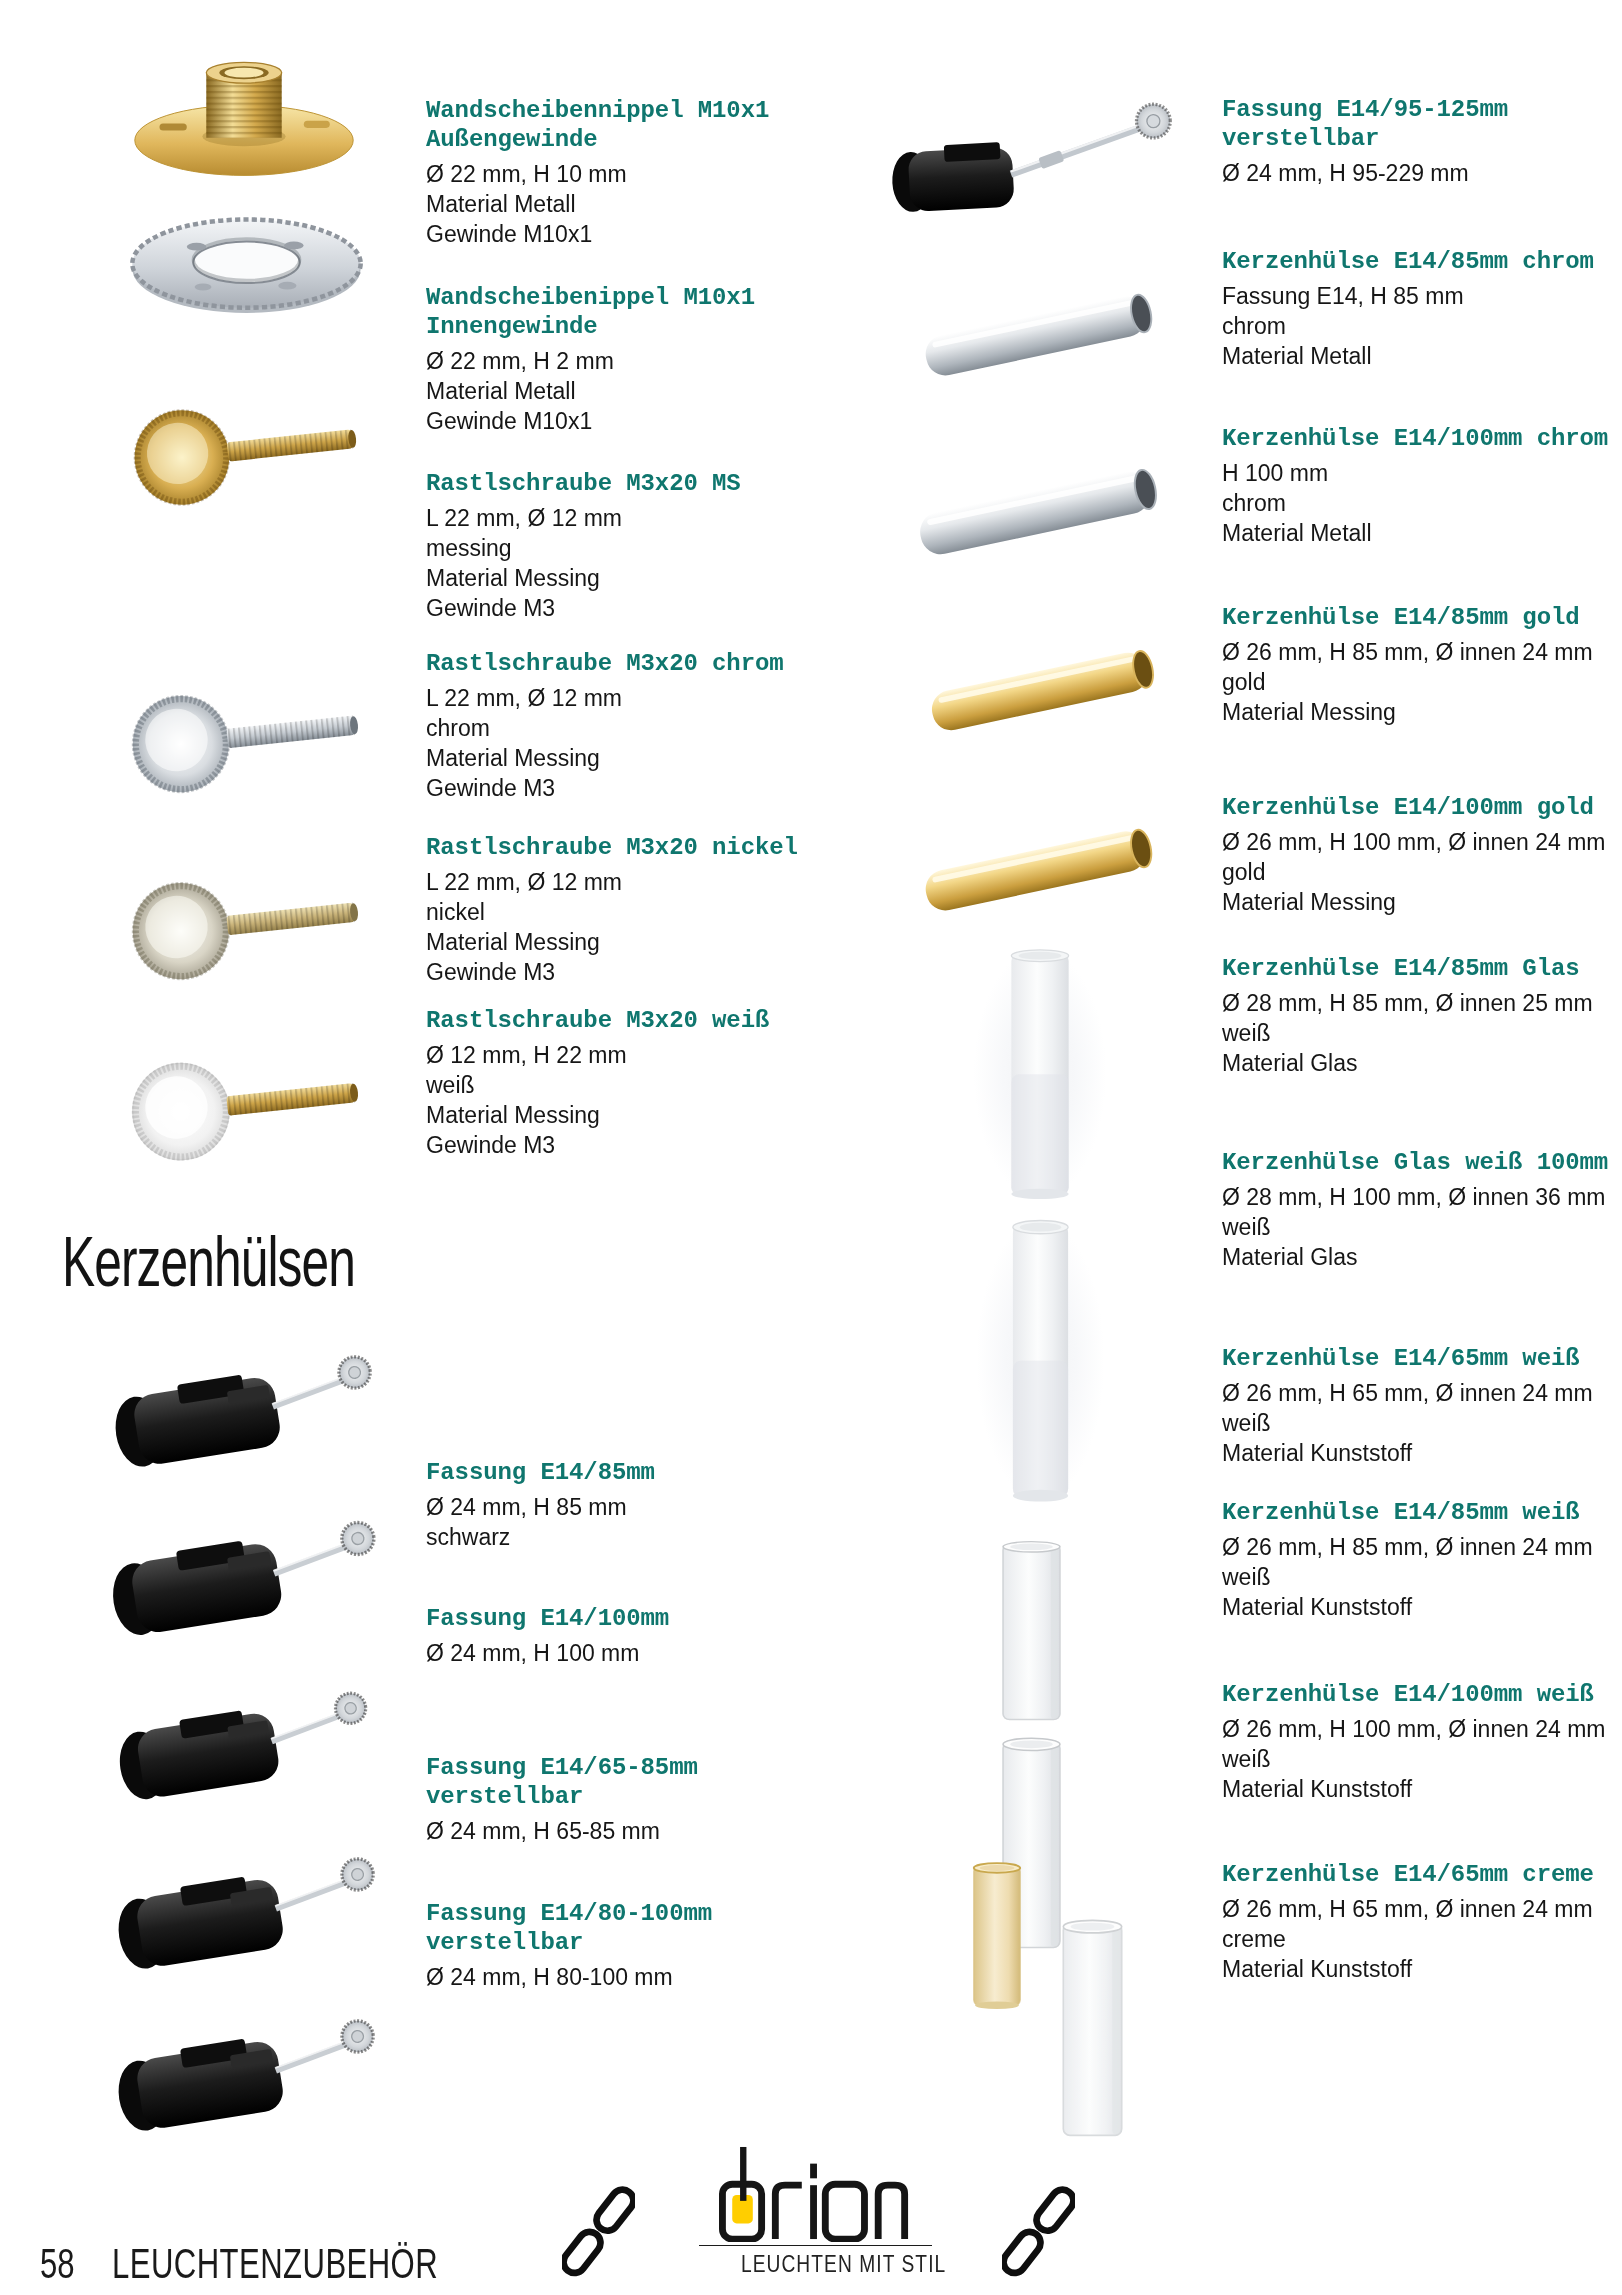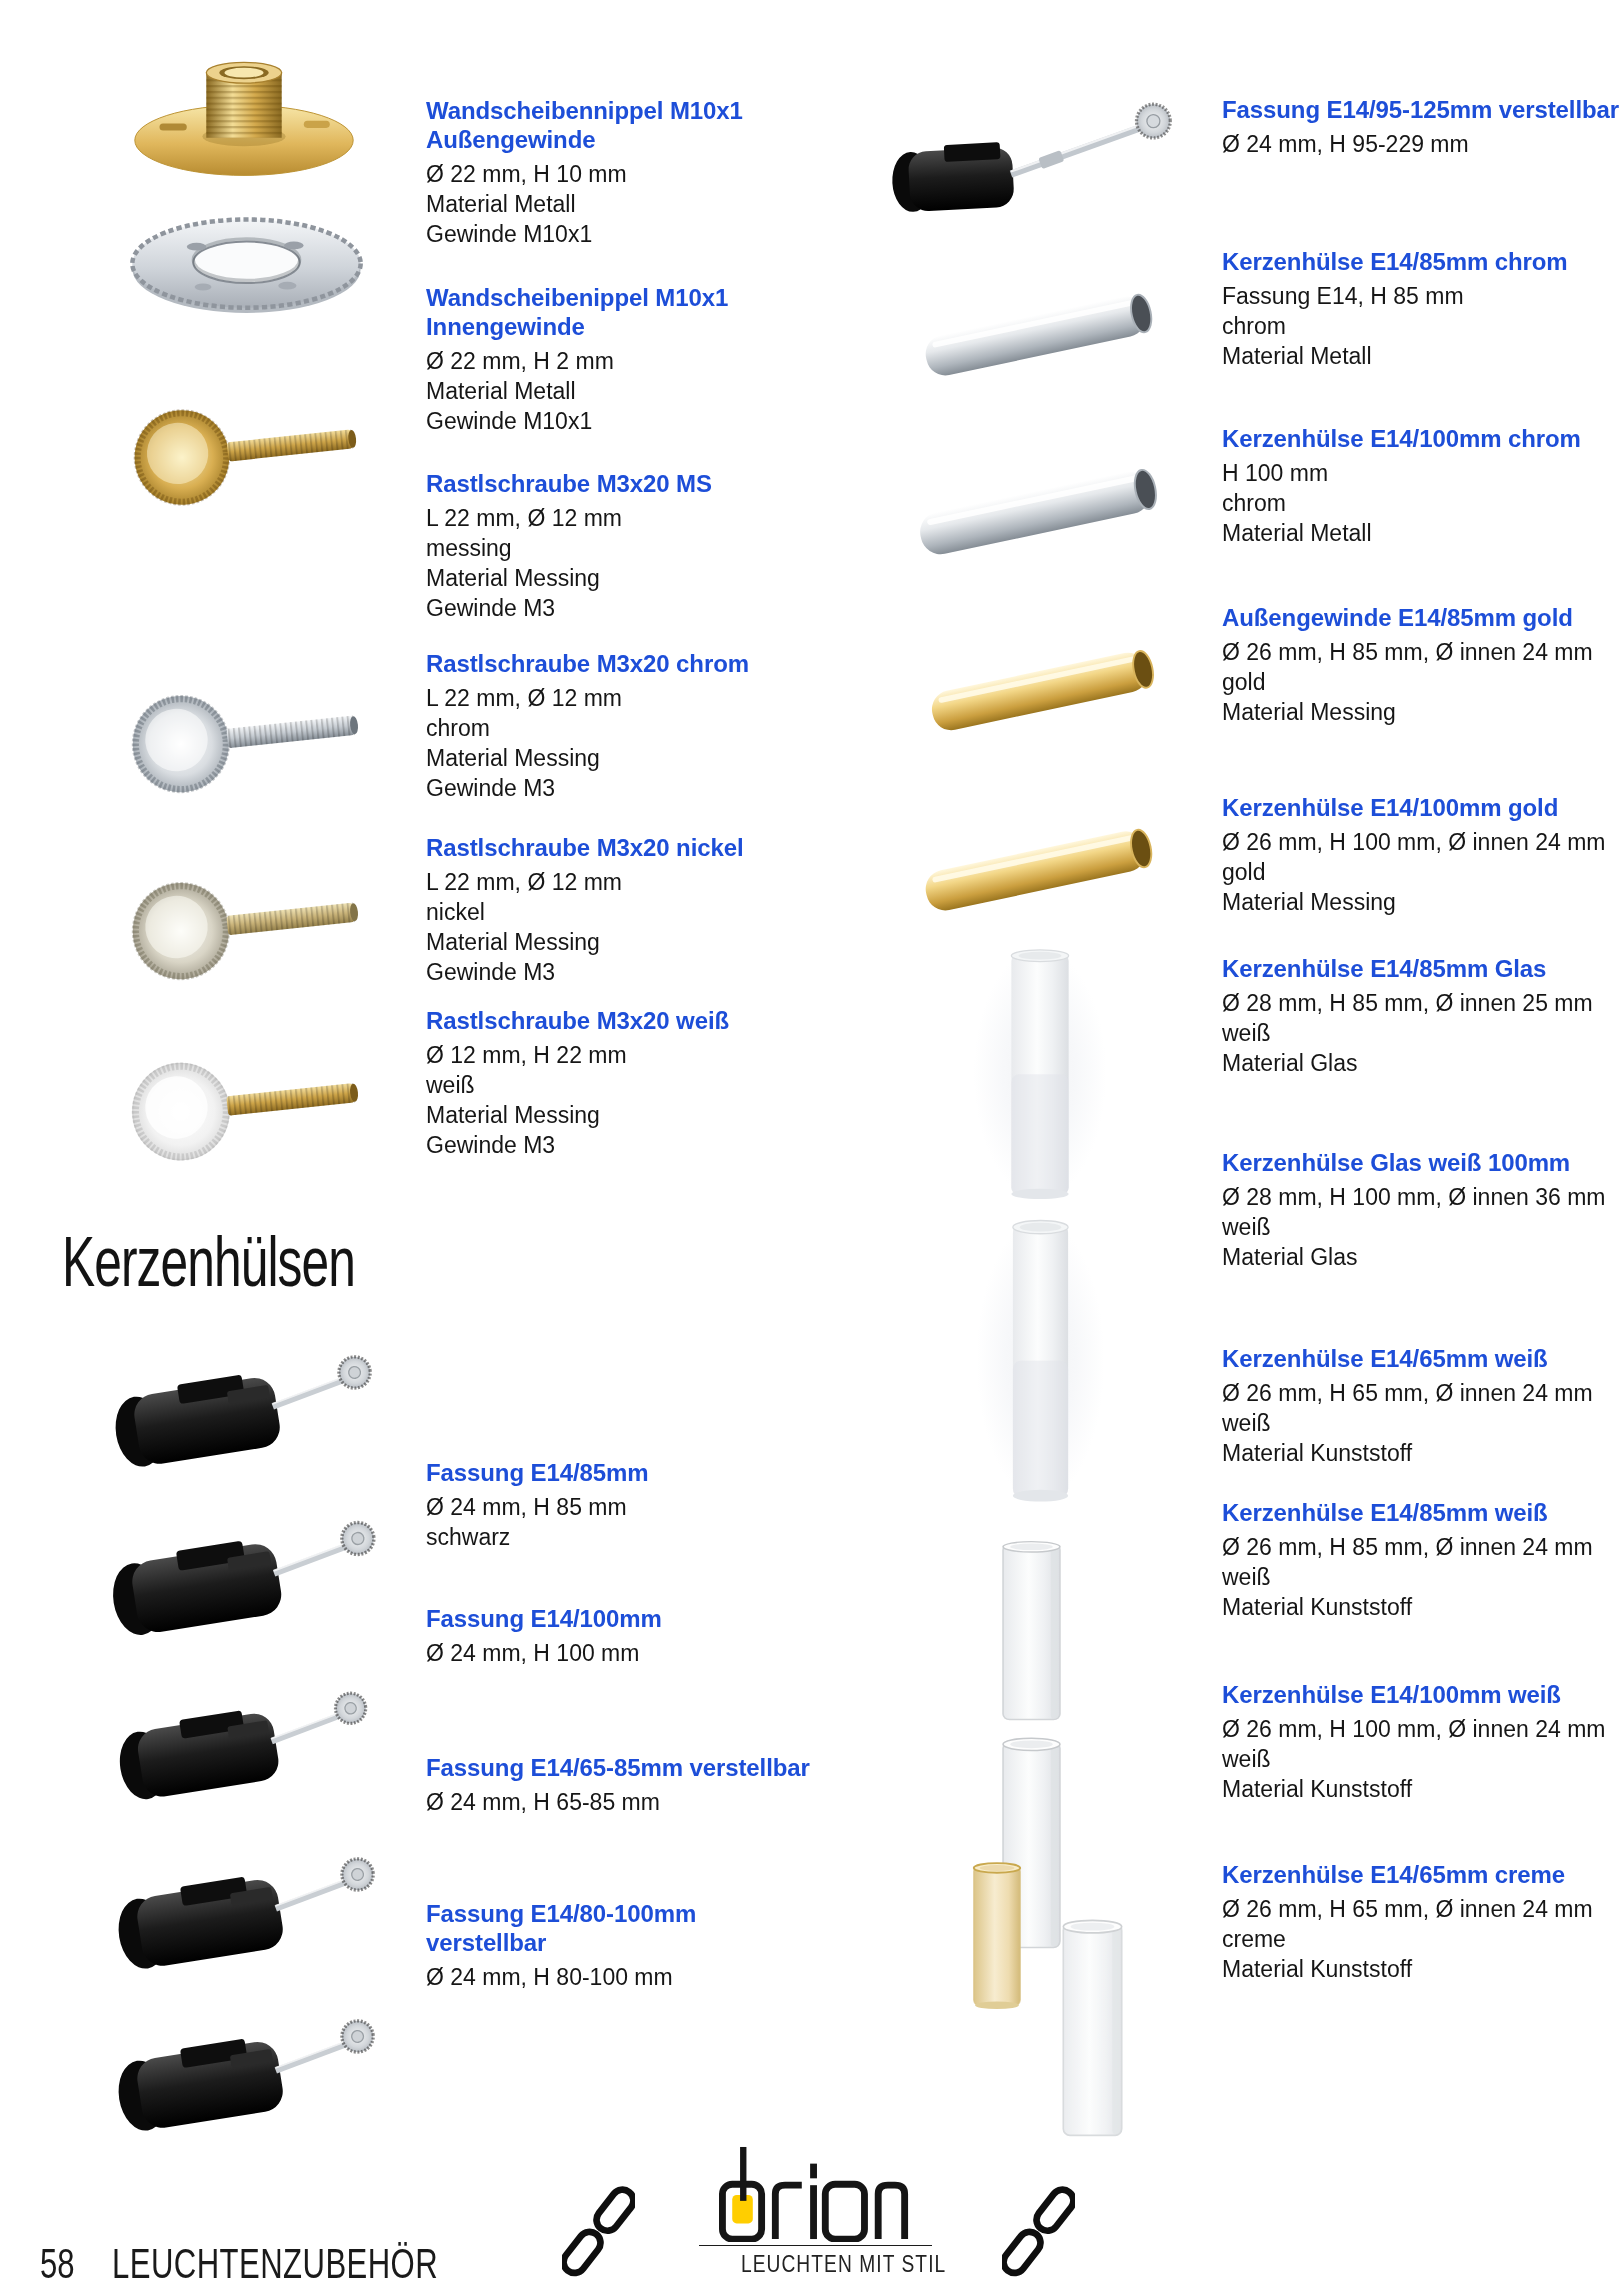--- a/index.html
+++ b/index.html
@@ -1,21 +1,21 @@
 <!DOCTYPE html>
 <html style="font-size:10.4px"><head>
 <meta charset="utf-8">
 <style>
   html,body{margin:0;padding:0;background:#fff;}
   .page{position:relative;width:1623px;height:2295px;background:#ffffff;
         font-family:"Liberation Sans",sans-serif;color:#111;overflow:hidden;}
   .pimg{position:absolute;}
   .pimg svg{width:100%;height:100%;display:block;}
   .pblock{position:absolute;}
-  .p-title{font-weight:700;font-size:24px;line-height:1.22;color:#1d4ed8;letter-spacing:-0.1px;margin-bottom:4.5px;}
+  .p-title{font-weight:700;font-size:24px;line-height:1.22;color:#0f766e;letter-spacing:-0.1px;margin-bottom:4.5px;font-family:Liberation Mono, monospace;}
   .p-line{font-size:23px;line-height:1.31;color:#161616;}
   .heading{position:absolute;left:62px;top:1221px;font-size:71px;font-weight:400;color:#131313;
            transform:scaleX(0.70);transform-origin:0 0;letter-spacing:-1.3px;white-space:nowrap;}
   .footer-num{position:absolute;left:40px;top:2240px;font-size:42px;color:#1a1a1a;
               transform:scaleX(0.74);transform-origin:0 0;white-space:nowrap;}
   .footer-label{position:absolute;left:112px;top:2240px;font-size:42px;color:#1a1a1a;
               transform:scaleX(0.74);transform-origin:0 0;white-space:nowrap;letter-spacing:0.6px;}
   .logo{position:absolute;left:699px;top:2146px;width:233px;}
   .logo-word{width:233px;height:96px;display:block;}
   .logo .rule{border-top:1.9px solid #1c1c1c;margin-top:3.2px;width:233px;}
@@ -424,21 +424,21 @@
     <div class="p-line">chrom</div>
     <div class="p-line">Material Metall</div>
   </div>
   <div class="pblock" style="left:1222px;top:424px;width:400px">
     <div class="p-title">Kerzenhülse E14/100mm chrom</div>
     <div class="p-line">H 100 mm</div>
     <div class="p-line">chrom</div>
     <div class="p-line">Material Metall</div>
   </div>
   <div class="pblock" style="left:1222px;top:603px;width:400px">
-    <div class="p-title">Außengewinde E14/85mm gold</div>
+    <div class="p-title">Kerzenhülse E14/85mm gold</div>
     <div class="p-line">Ø 26 mm, H 85 mm, Ø innen 24 mm</div>
     <div class="p-line">gold</div>
     <div class="p-line">Material Messing</div>
   </div>
   <div class="pblock" style="left:1222px;top:793px;width:400px">
     <div class="p-title">Kerzenhülse E14/100mm gold</div>
     <div class="p-line">Ø 26 mm, H 100 mm, Ø innen 24 mm</div>
     <div class="p-line">gold</div>
     <div class="p-line">Material Messing</div>
   </div>

